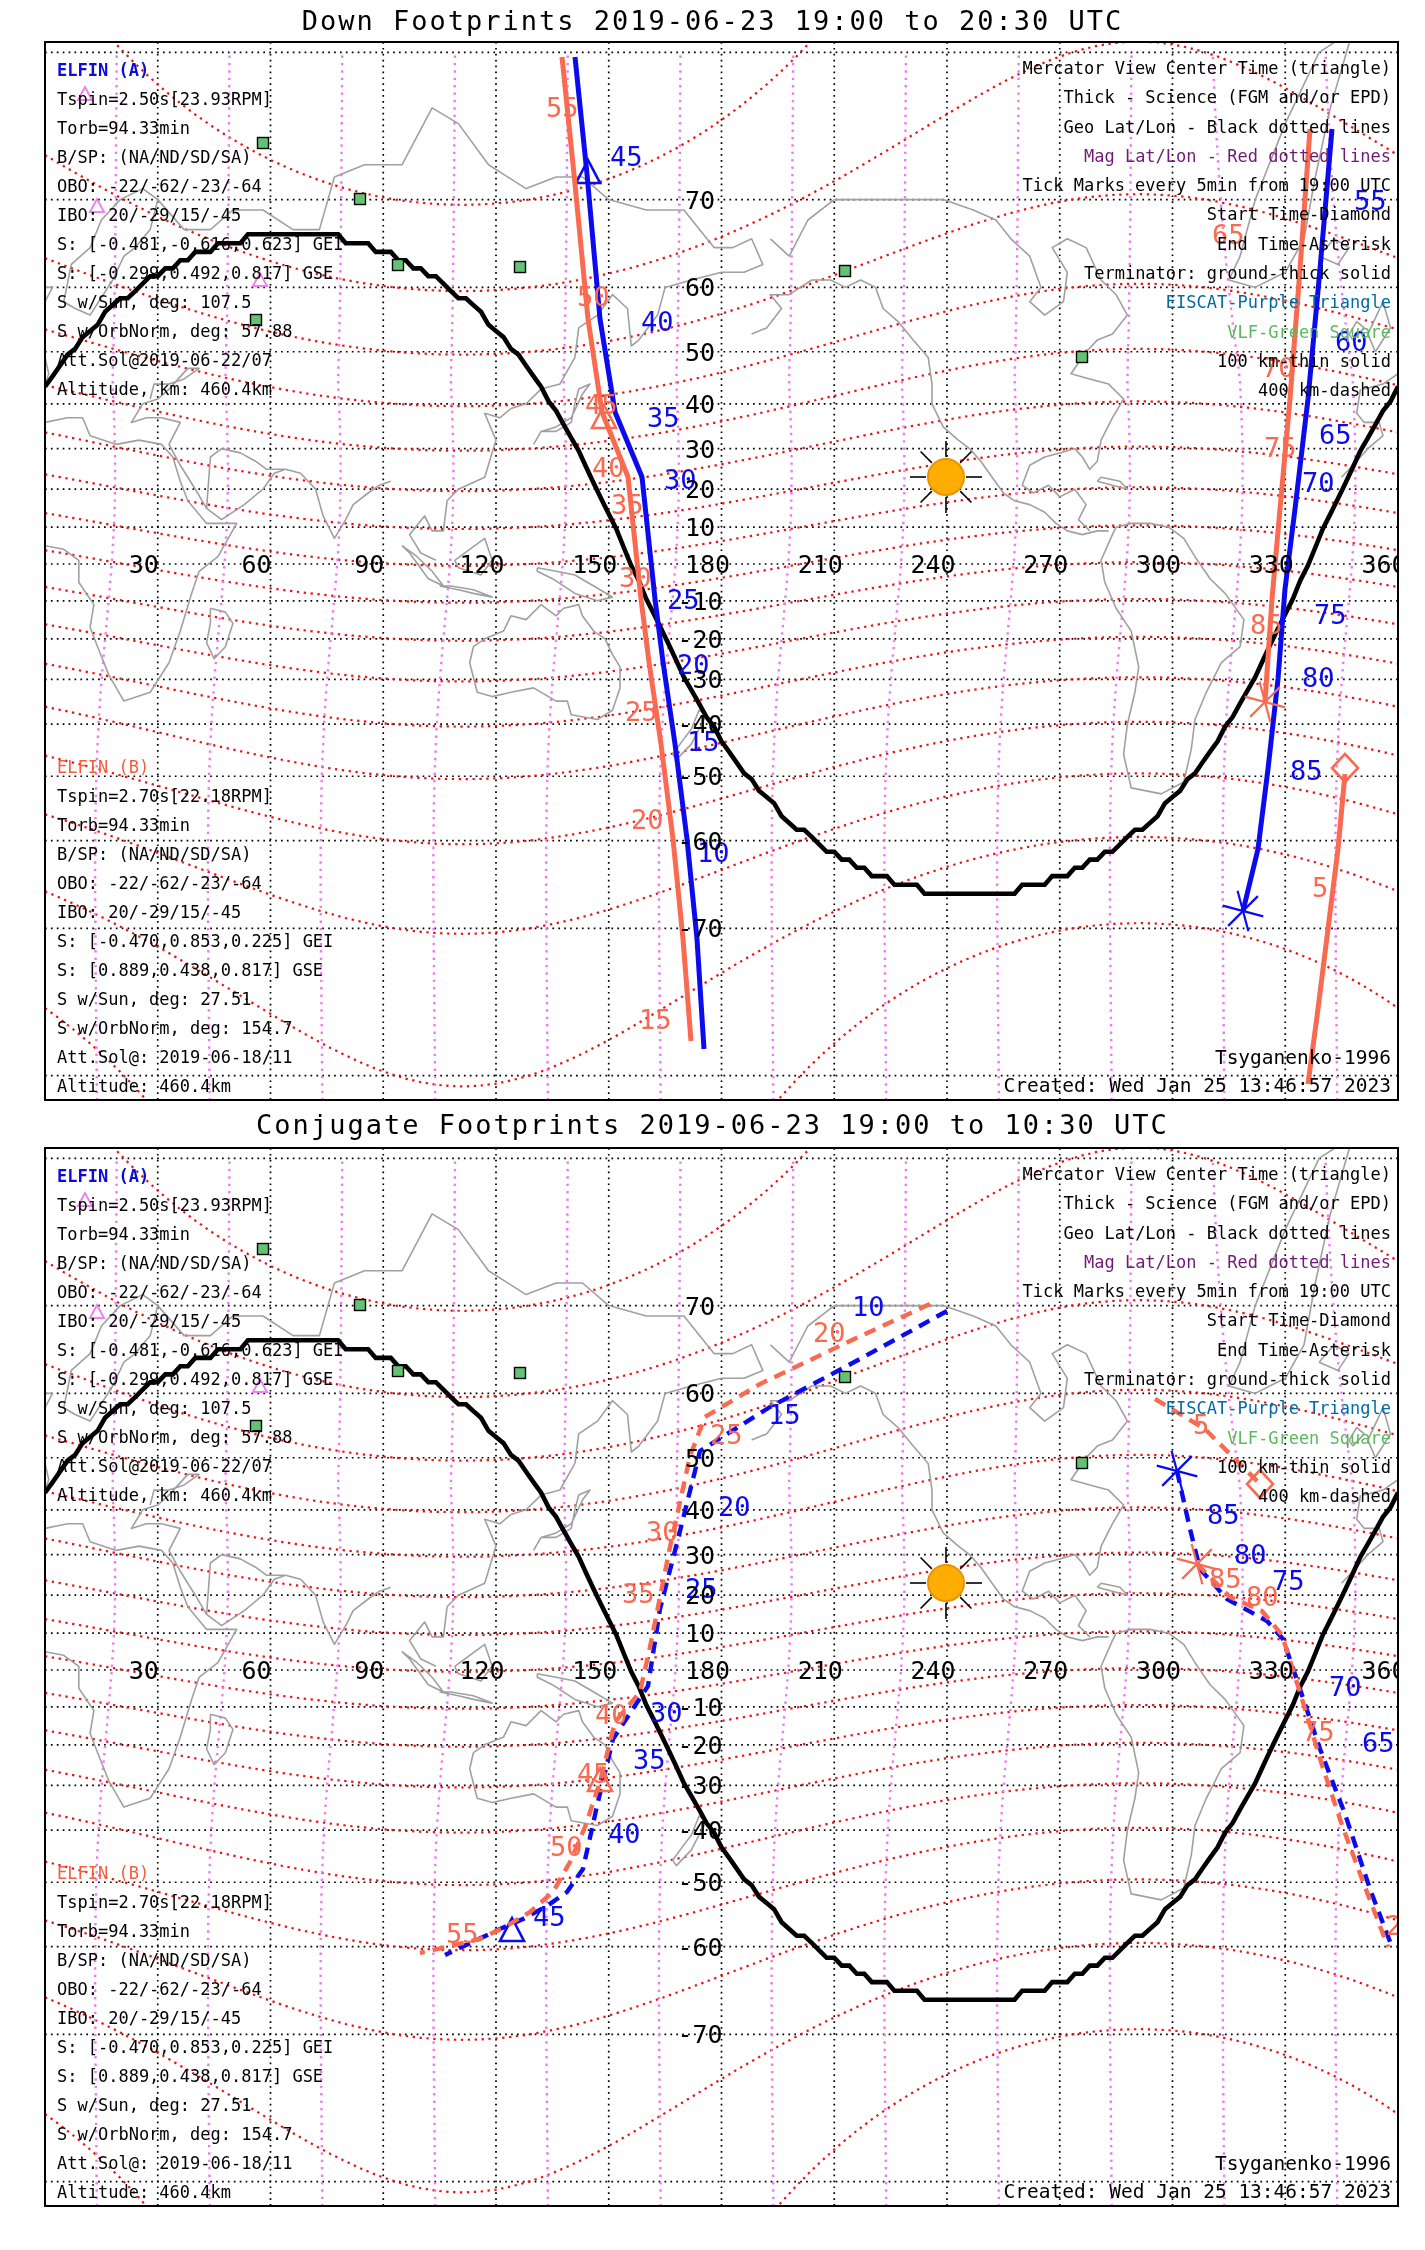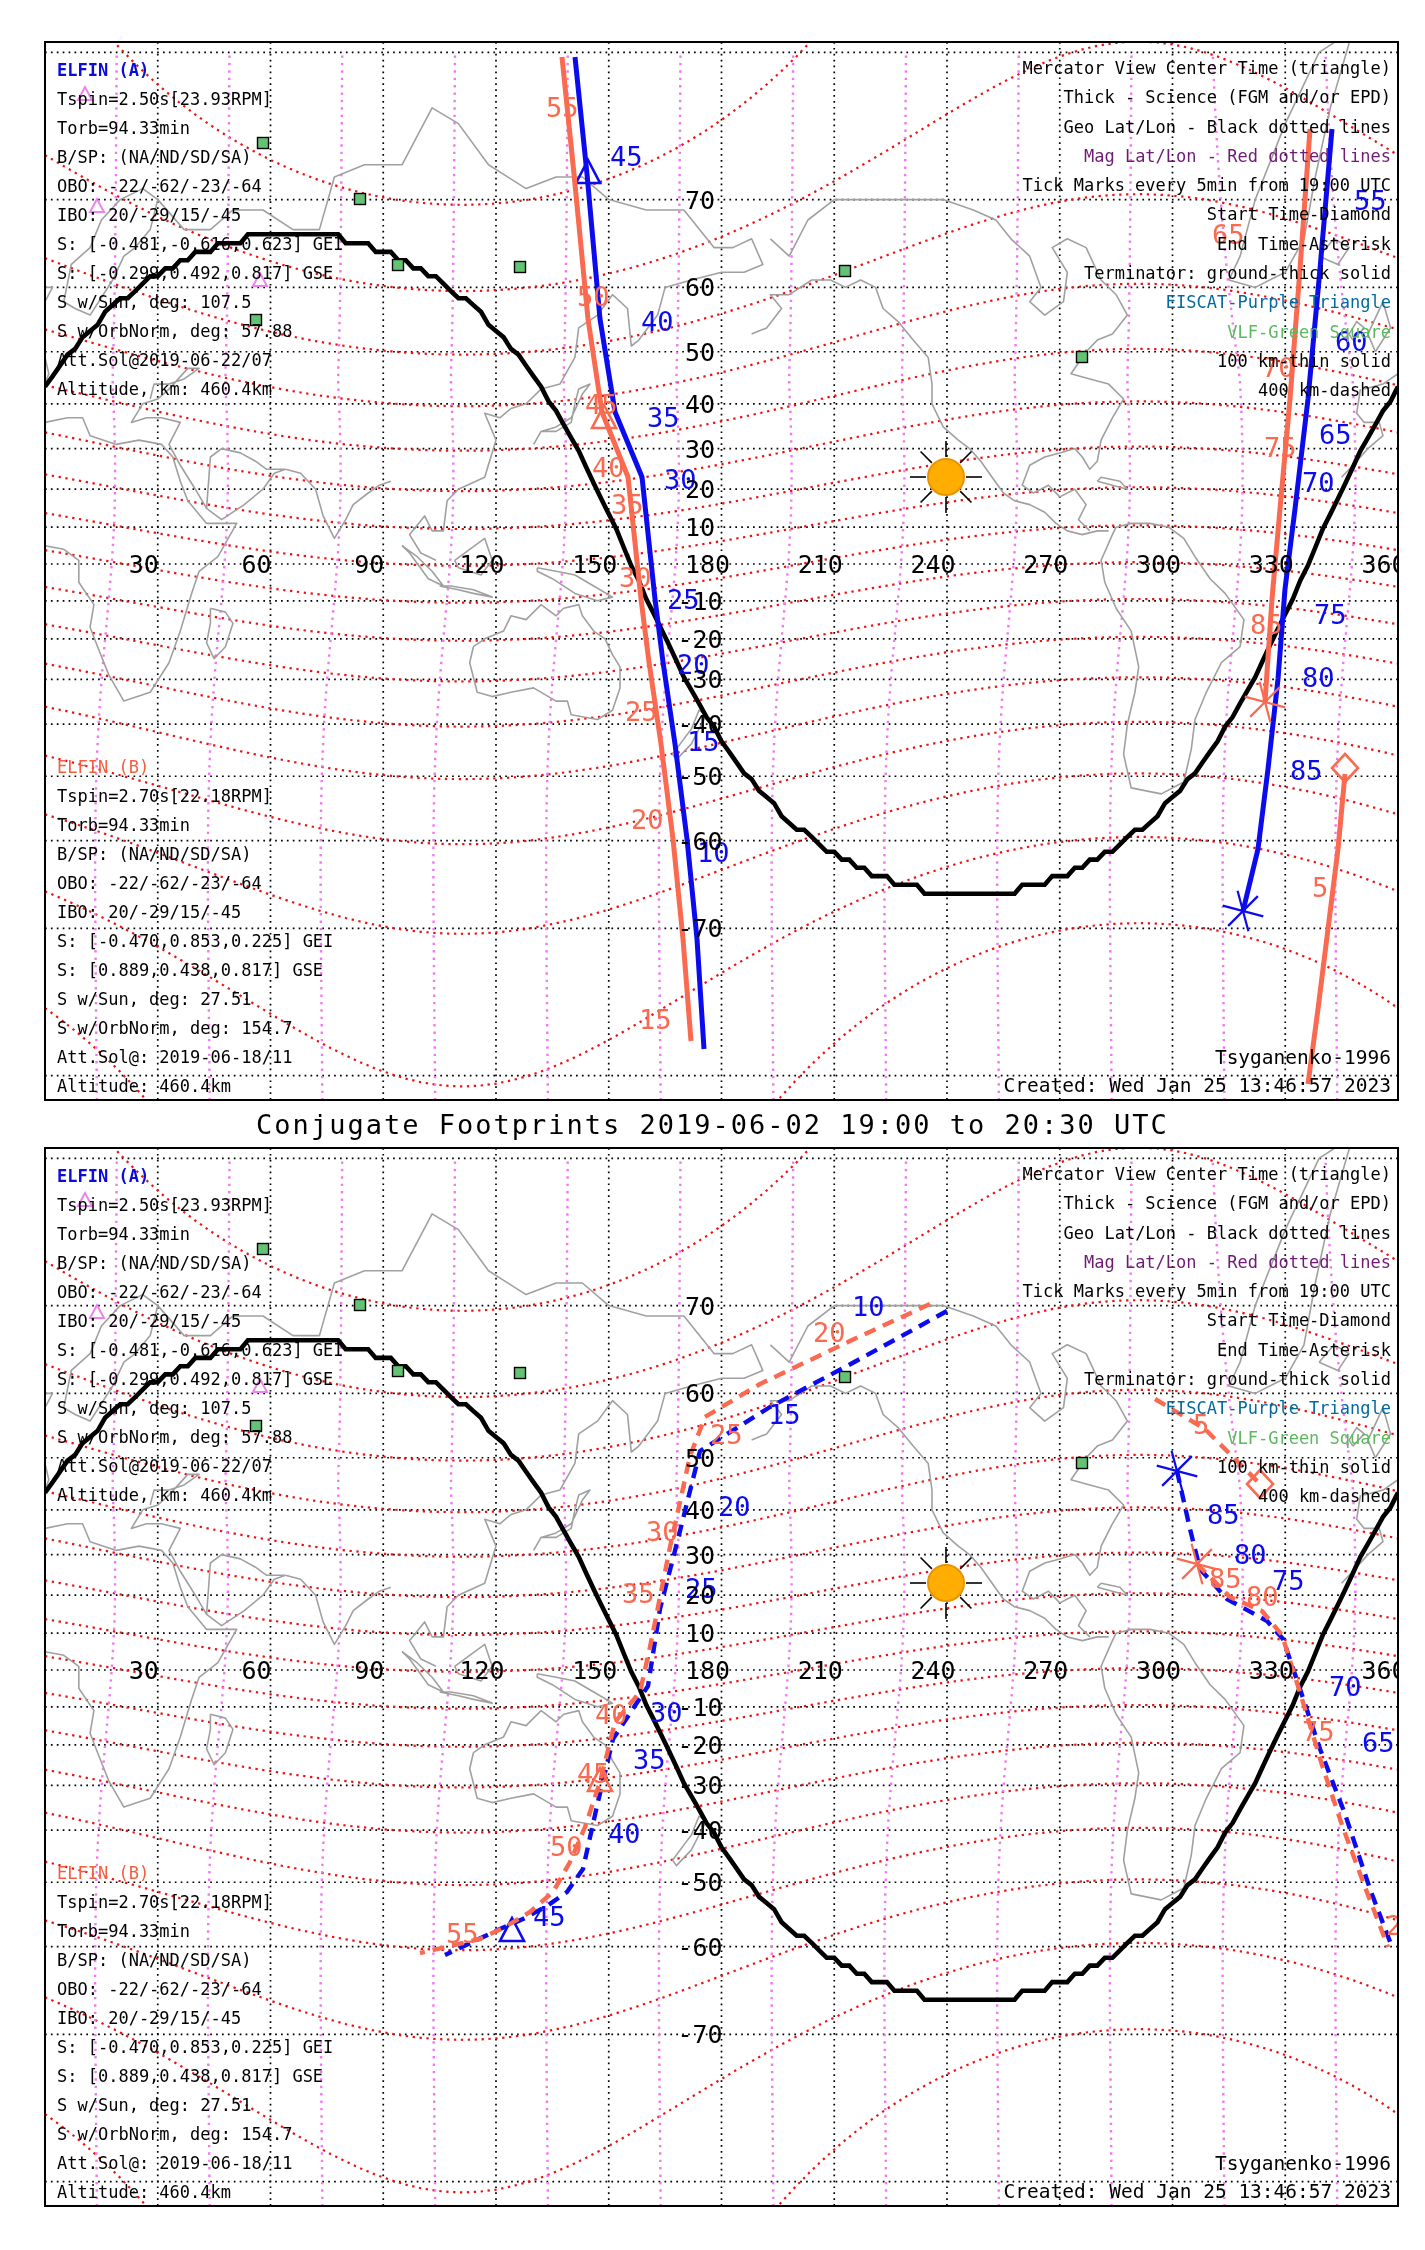--- a/index.html
+++ b/index.html
@@ -16,21 +16,22 @@
   .legendline{font-size:17px;line-height:29.3px;color:#000;white-space:pre;}
   .lg-red{color:#701a75;} .lg-violet{color:#0369a1;} .lg-green{color:#5cb85c;}
   .credits{position:absolute;right:34px;text-align:right;}
   .creditline{font-size:19.5px;line-height:28px;color:#000;white-space:pre;margin-left:17px;}
 </style>
 </head>
 <body>
 
 <div id="stage">
 
-  <div class="ptitle" style="top:1109px">Conjugate Footprints 2019-06-02 19:00 to 20:30 UTC</div>
+  <div class="ptitle" style="top:5px">Down Footprints 2019-06-23 19:00 to 20:30 UTC</div>
+  <div class="ptitle" style="top:1109px">Conjugate Footprints 2019-06-23 19:00 to 10:30 UTC</div>
 
   <svg class="mapsvg" id="map1" style="top:41px" width="1425" height="1062">
       <defs>
         <clipPath id="clip-down">
           <rect x="45" y="1" width="1353" height="1058"></rect>
         </clipPath>
       </defs>
       <g clip-path="url(#clip-down)">
         <g>
           <line x1="45" y1="1034.6116712803341" x2="1398" y2="1034.6116712803341" stroke="#000" stroke-width="1.7" stroke-dasharray="1.7 4.2"></line>

